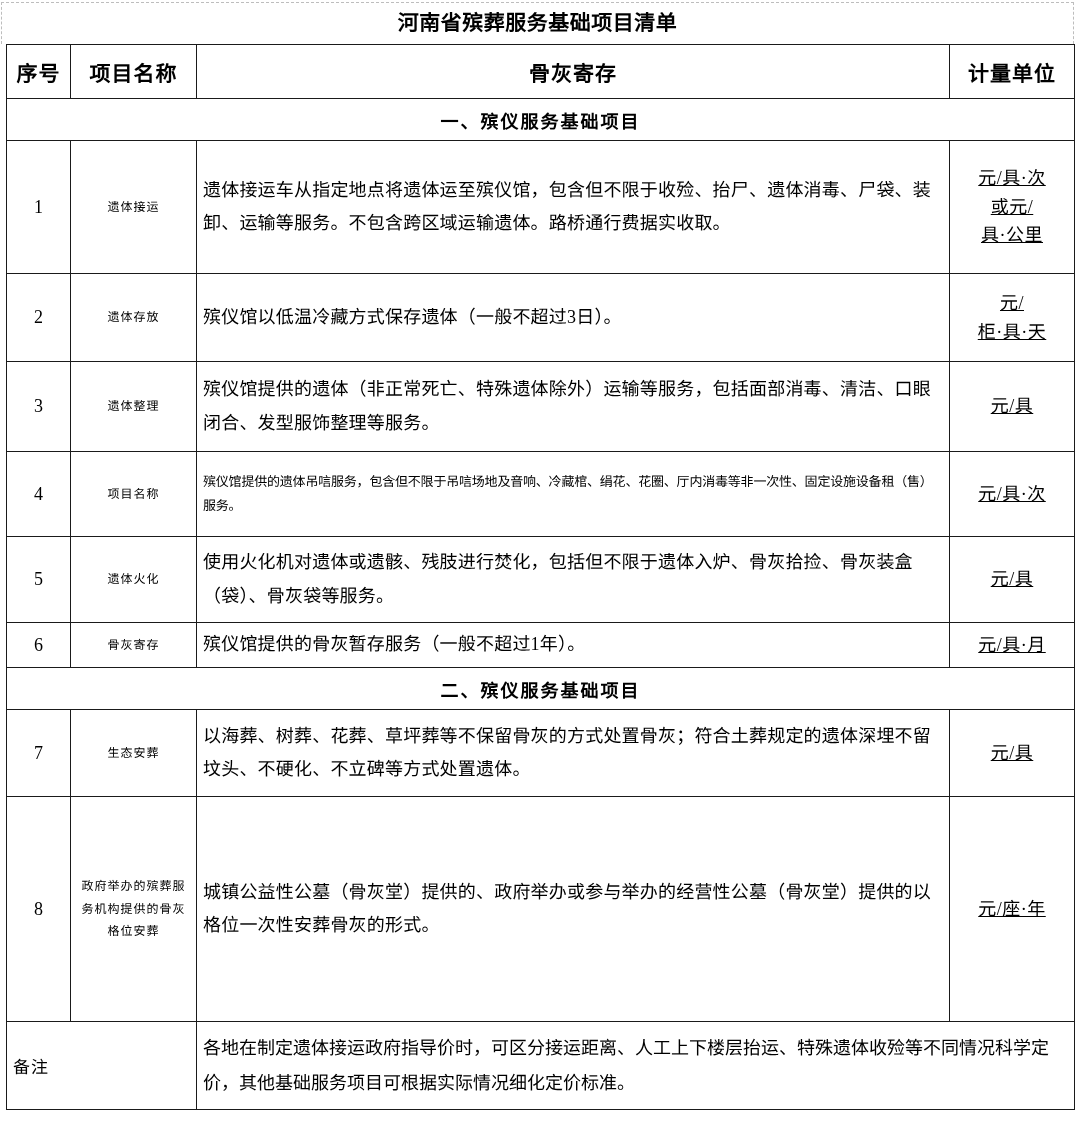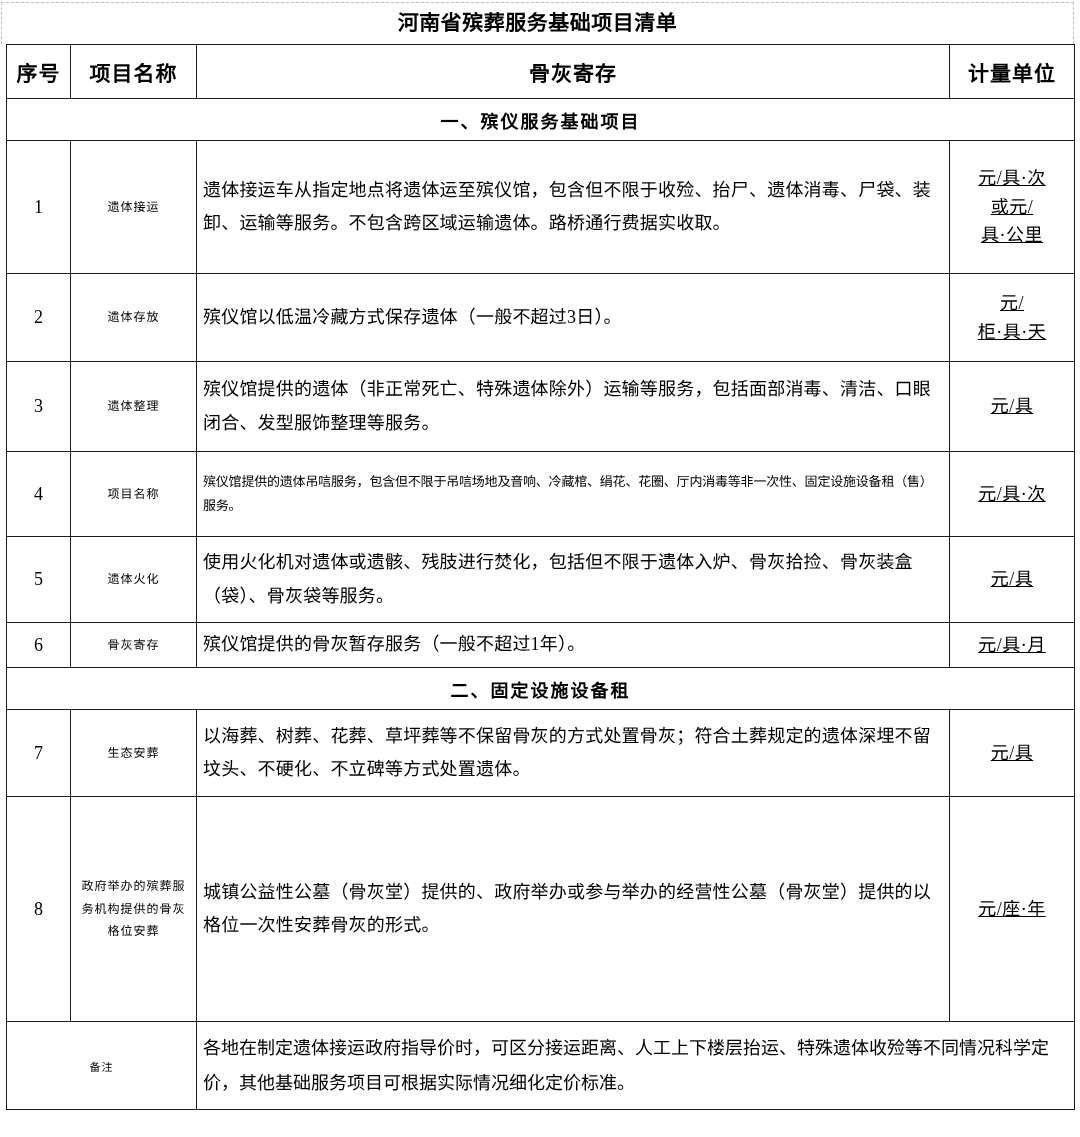--- a/index.html
+++ b/index.html
@@ -113,22 +113,21 @@
   td.unit {
     text-align: center;
     font-size: 18px;
     line-height: 1.6;
     letter-spacing: 0.5px;
     padding-left: 2px;
     padding-right: 2px;
     text-decoration: underline;
   }
   td.note-label {
-    text-align: center;
-    font-size: 11px;
+    font-size: 17px;
     letter-spacing: 1px;
   }
   td.note-body {
     text-align: left;
     font-size: 18px;
     line-height: 1.9;
     padding-left: 8px;
     padding-right: 8px;
   }
 
@@ -206,21 +205,21 @@
       </tr>
 
       <tr style="height:45px;">
         <td class="no">6</td>
         <td class="name">骨灰寄存</td>
         <td class="desc">殡仪馆提供的骨灰暂存服务（一般不超过1年）。</td>
         <td class="unit">元/具·月</td>
       </tr>
 
       <tr class="section">
-        <td colspan="4">二、固定设施设备租</td>
+        <td colspan="4">二、殡仪服务基础项目</td>
       </tr>
 
       <tr style="height:87px;">
         <td class="no">7</td>
         <td class="name">生态安葬</td>
         <td class="desc">以海葬、树葬、花葬、草坪葬等不保留骨灰的方式处置骨灰；符合土葬规定的遗体深埋不留坟头、不硬化、不立碑等方式处置遗体。</td>
         <td class="unit">元/具</td>
       </tr>
 
       <tr style="height:225px;">

